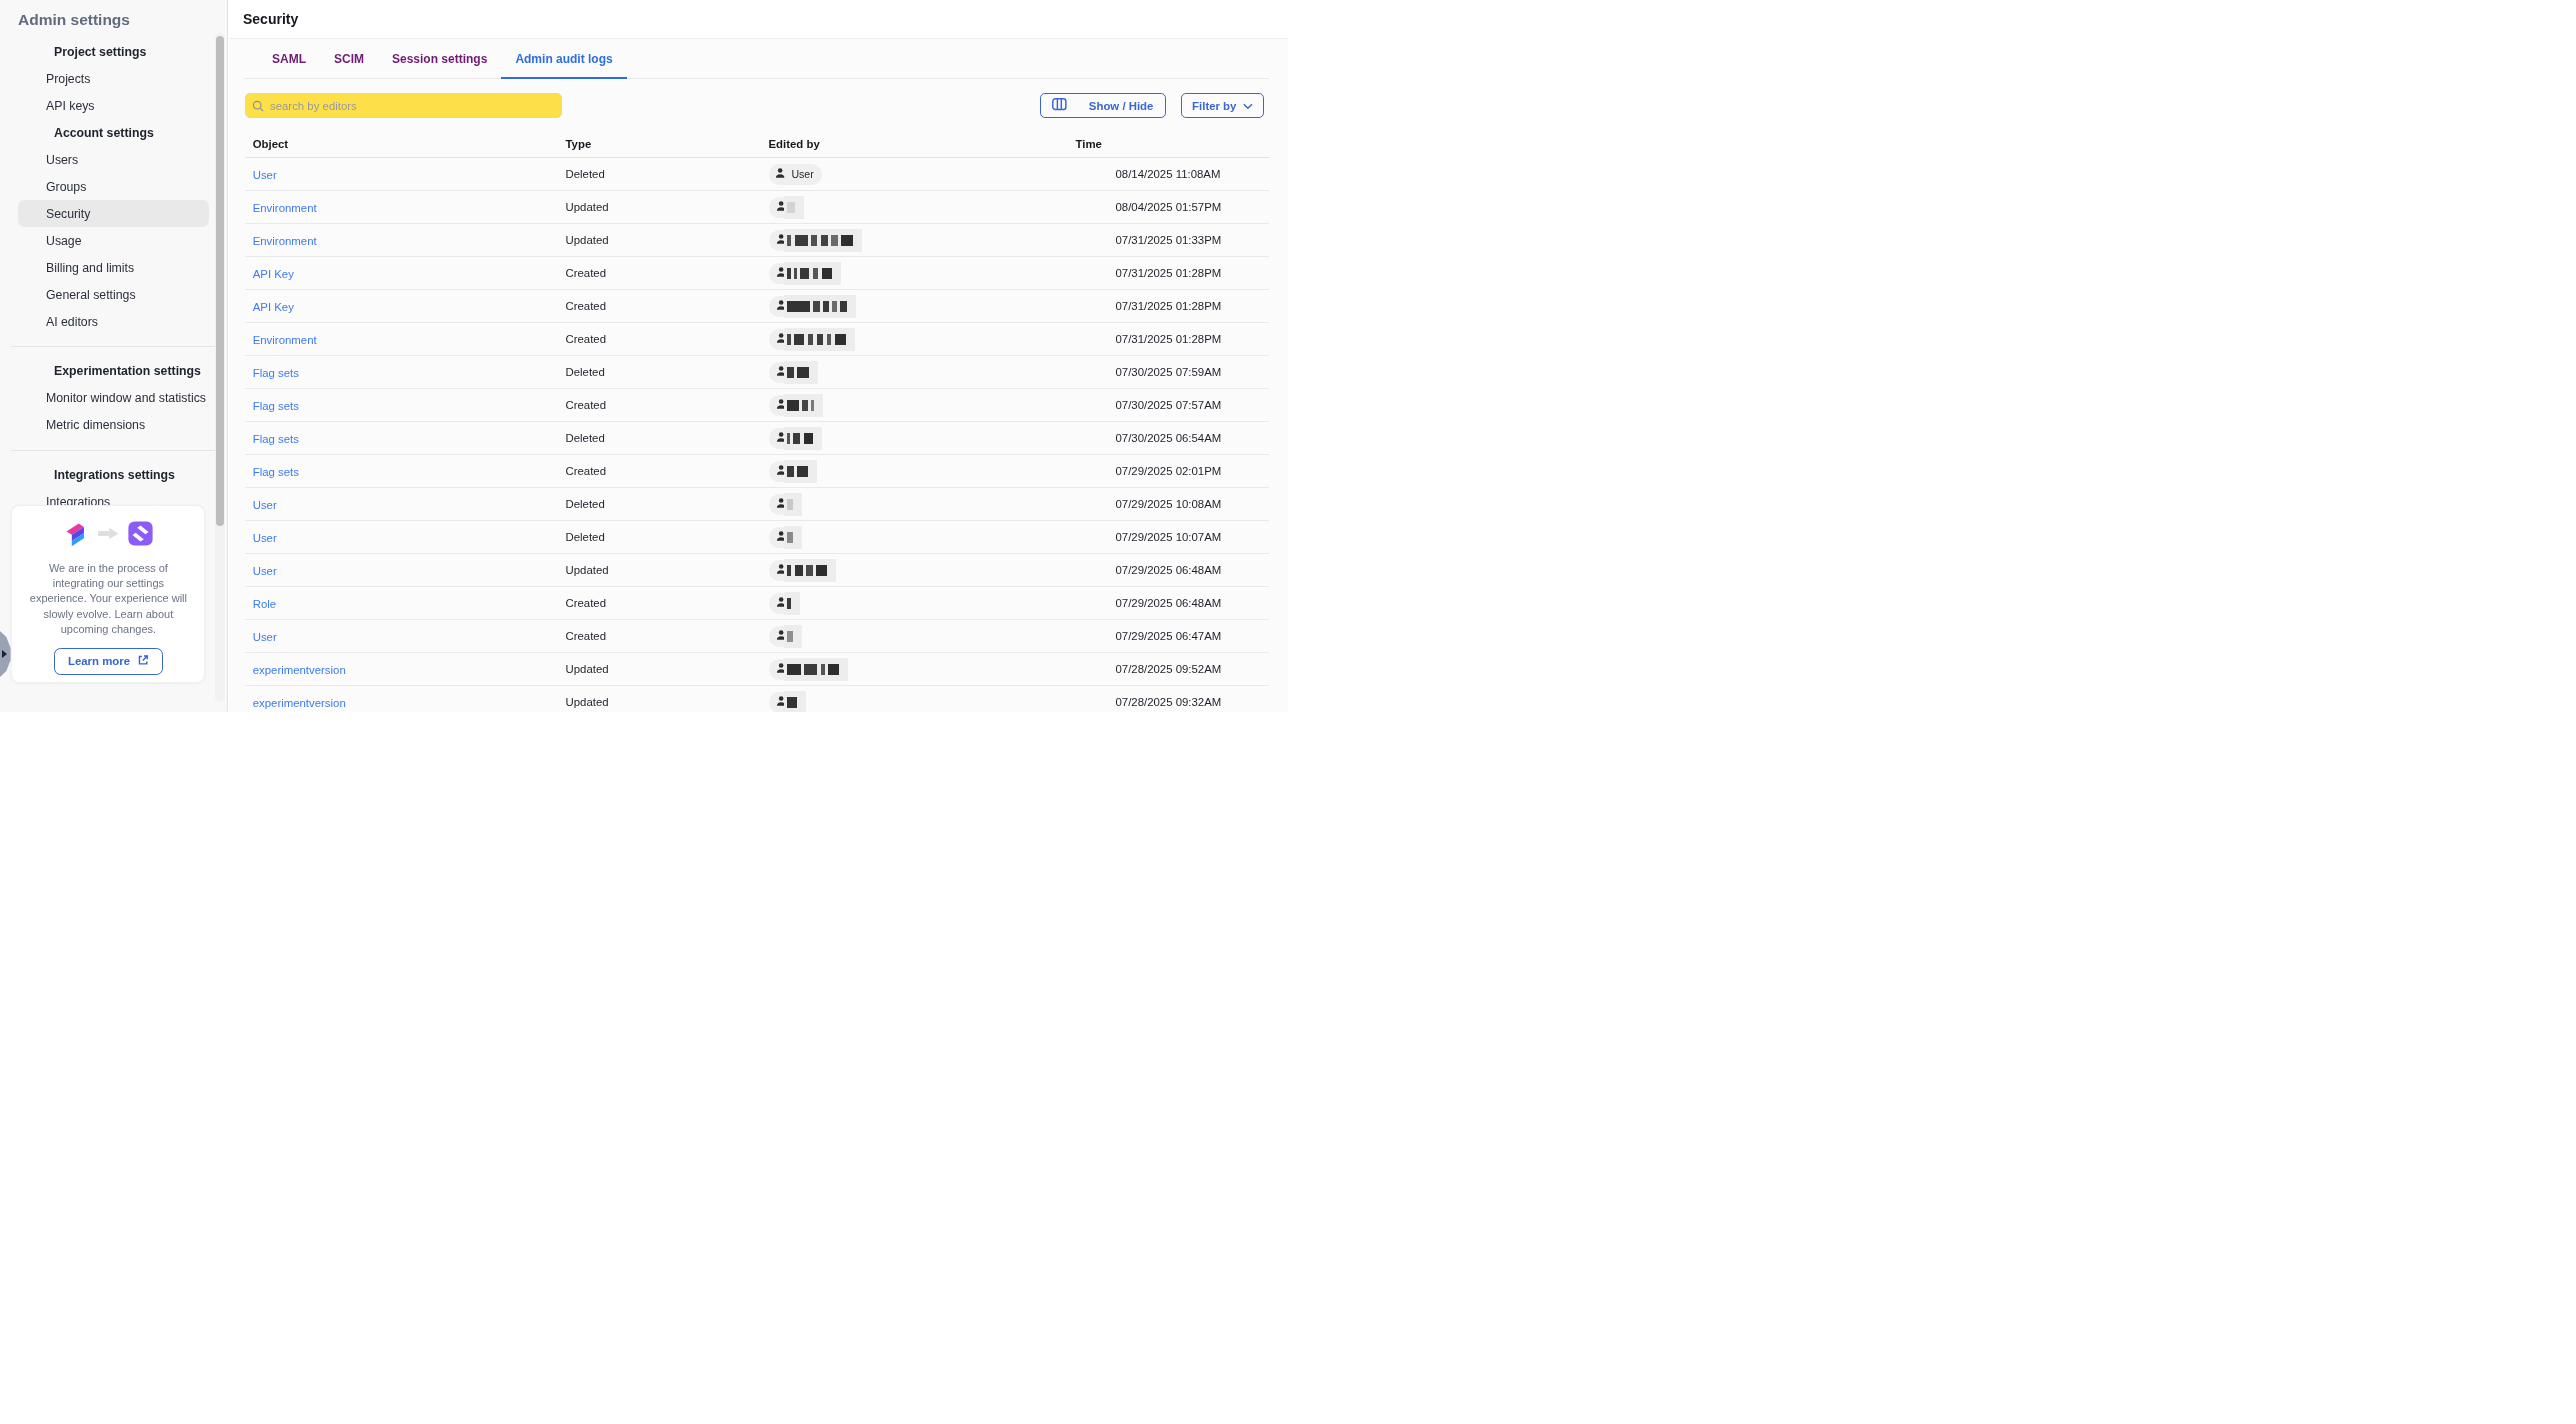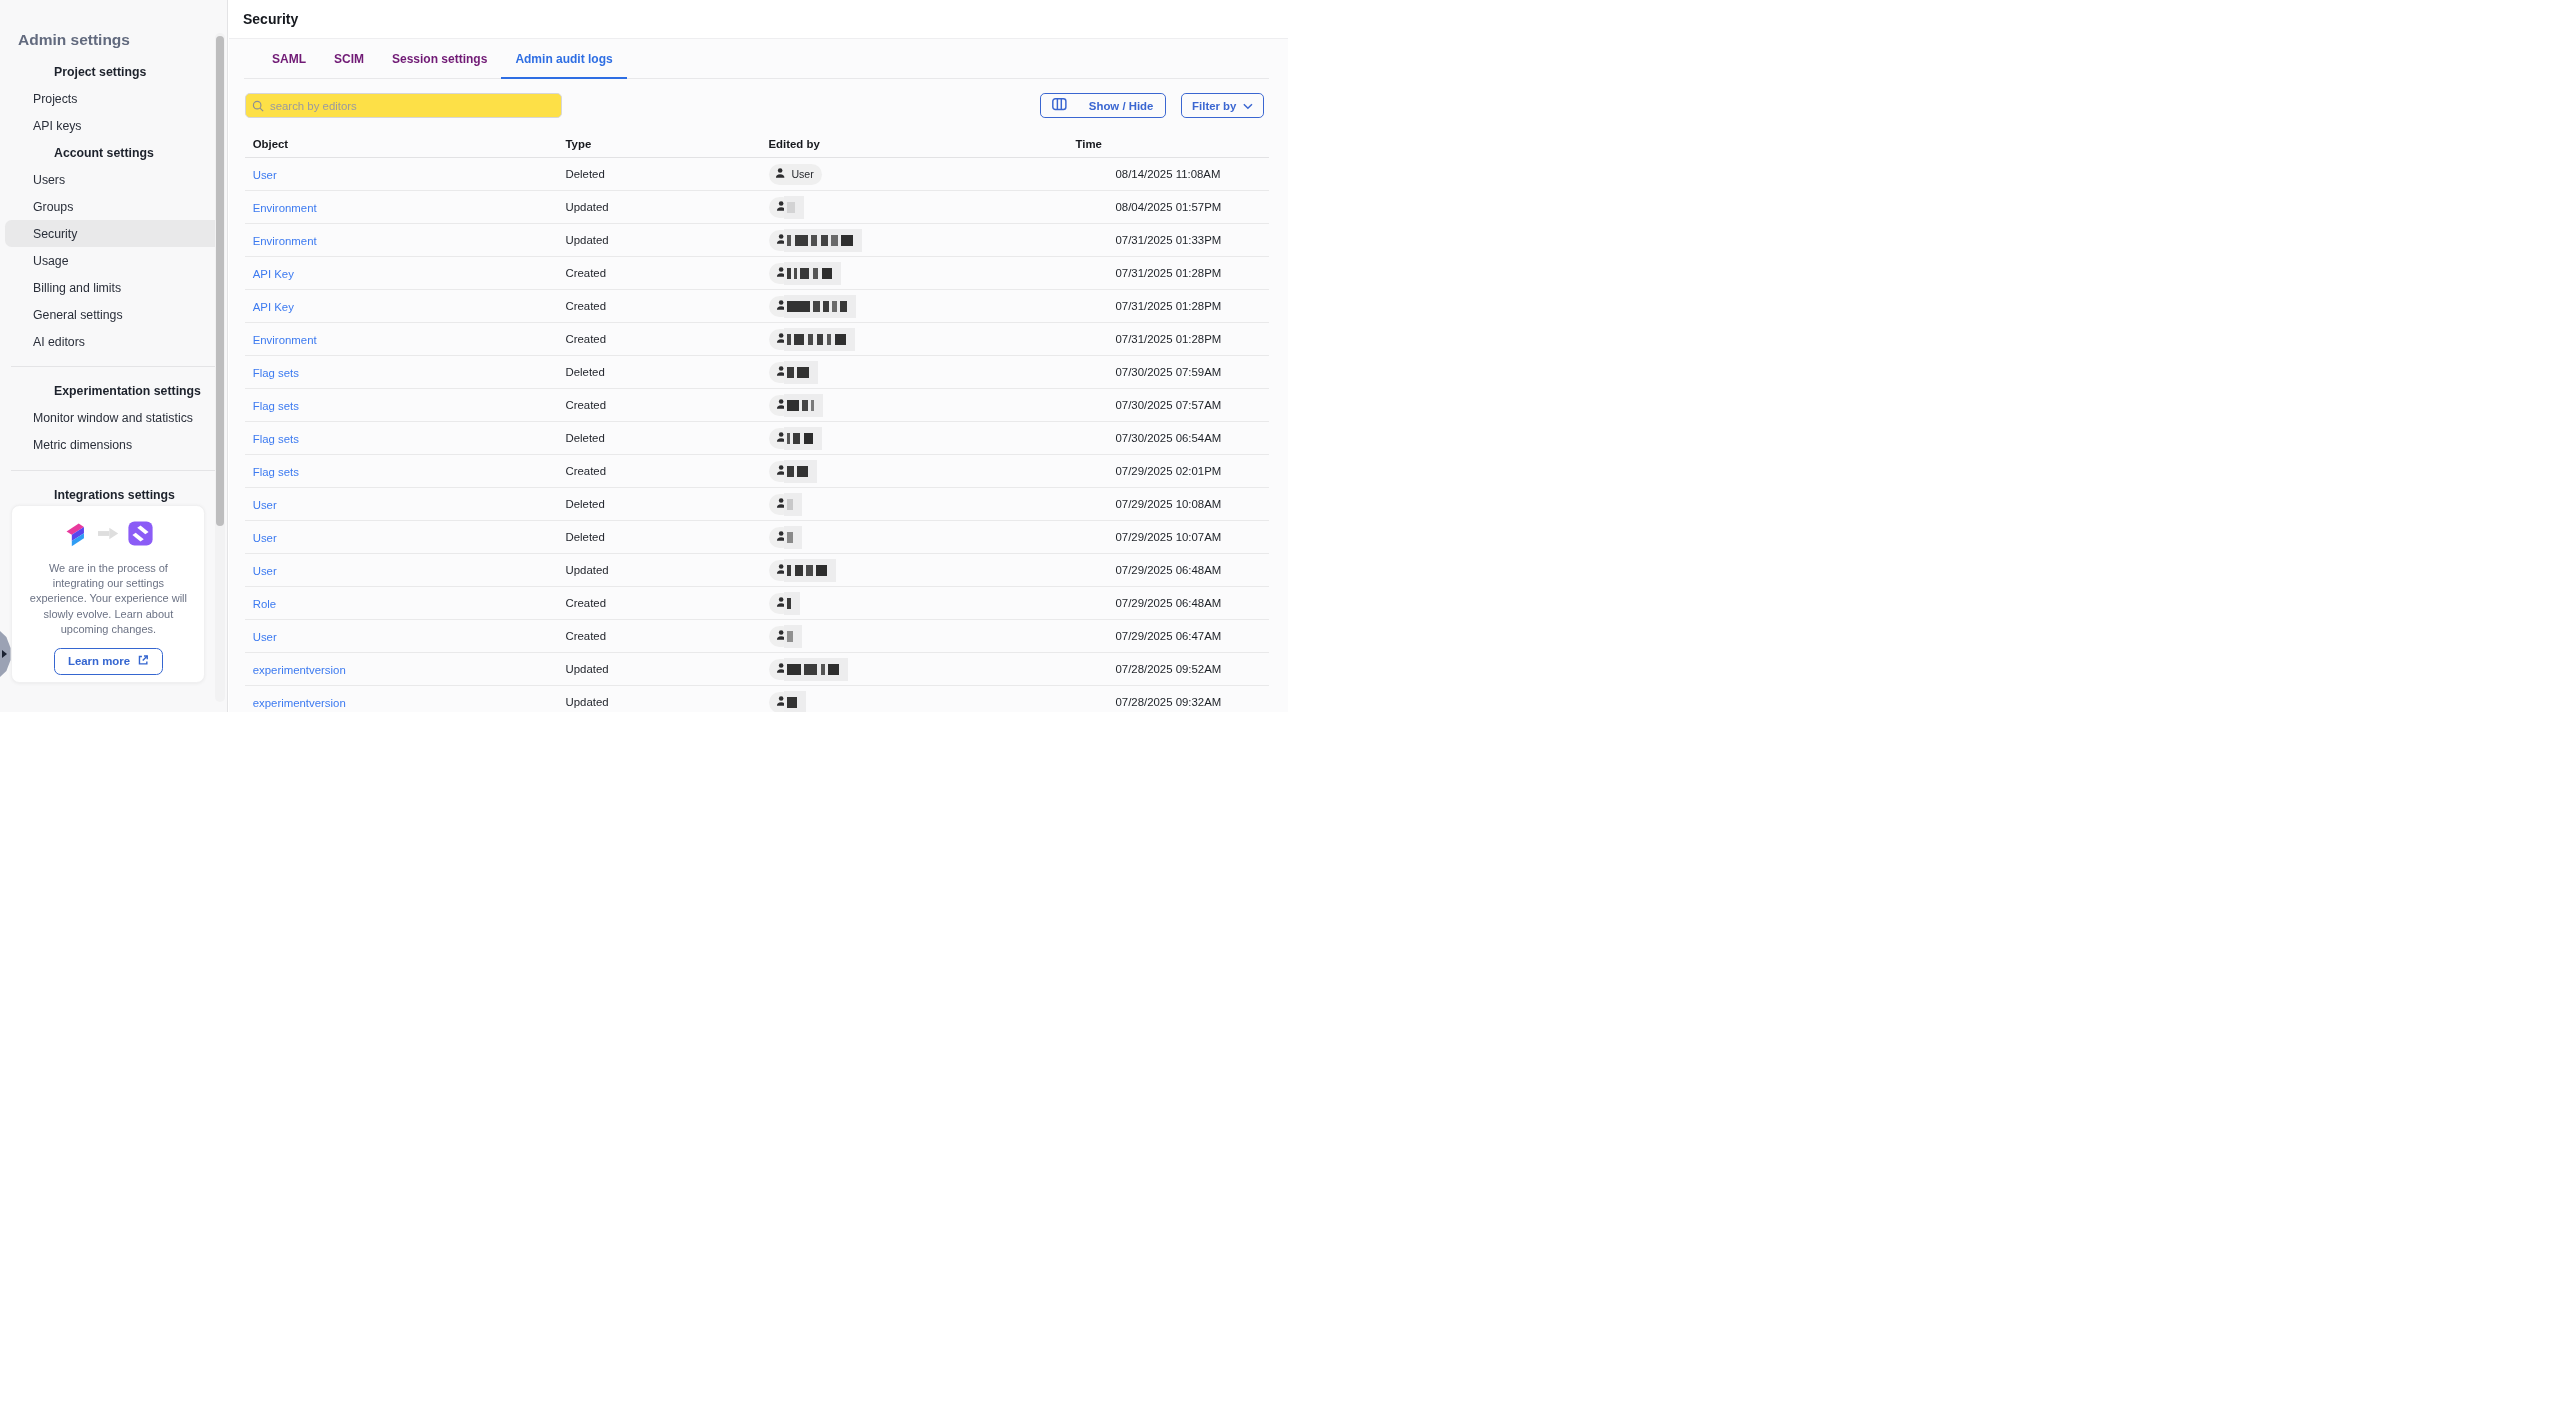--- a/index.html
+++ b/index.html
@@ -3,25 +3,25 @@
 <meta charset="utf-8">
 <style>
   * { margin:0; padding:0; box-sizing:border-box; }
   html,body { width:1288px; height:712px; overflow:hidden; }
   body { font-family:"Liberation Sans", sans-serif; background:#fff; color:#23262d; }
   .app { position:relative; width:1288px; height:712px; overflow:hidden; }
 
   
   .sidebar { position:absolute; left:0; top:0; bottom:0; width:228px;
              background:#f8f8f9; border-right:0.8px solid #e3e3e5; }
-  .sidebar-title { padding:10.6px 0 0 18px; font-size:15.5px; font-weight:700; color:#626a7e; height:38px;margin-top:20px; }
+  .sidebar-title { padding:10.6px 0 0 18px; font-size:15.5px; font-weight:700; color:#626a7e; height:38px; }
   .nav-heading { height:27px; display:flex; align-items:center; padding-left:18px;
                  font-size:12.3px; font-weight:700; color:#1d222c;margin-left:36px; }
   .nav-item { height:27px; display:flex; align-items:center; padding-left:28px;
-              font-size:12.3px; color:#2a2f3a; cursor:pointer; border-radius:6.5px; margin:0 5px; }
+              font-size:12.3px; color:#2a2f3a; cursor:pointer; border-radius:6.5px; margin:0 18px; }
   .nav-item.selected { background:#e9e9ea; }
   .nav-divider { height:0.8px; background:#e4e4e6; margin:11.4px 11.4px 10.6px 11.4px; }
 
   .promo { position:absolute; left:11.4px; width:194px; bottom:29px; height:178px;
            background:#fff; border:0.8px solid #f0f0f1; border-radius:8.2px;
            box-shadow:0 0.8px 3.3px rgba(0,0,0,.05); text-align:center; }
   .promo-logos { display:flex; align-items:center; justify-content:center; gap:9.8px; margin-top:14.7px; }
   .promo-text { margin-top:11.4px; padding:0 13px; font-size:11px; line-height:1.38; color:#6b7284; }
   .learn-more { margin:10.6px auto 0; width:109px; height:27px; background:#fff;
                 border:1.2px solid #3566d0; border-radius:6.5px; color:#3566d0;

